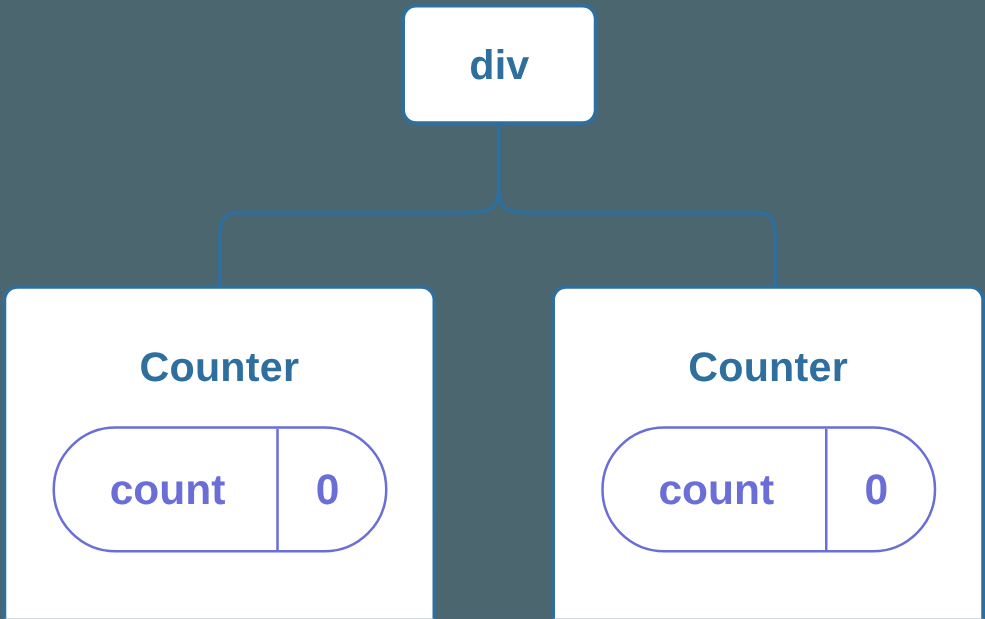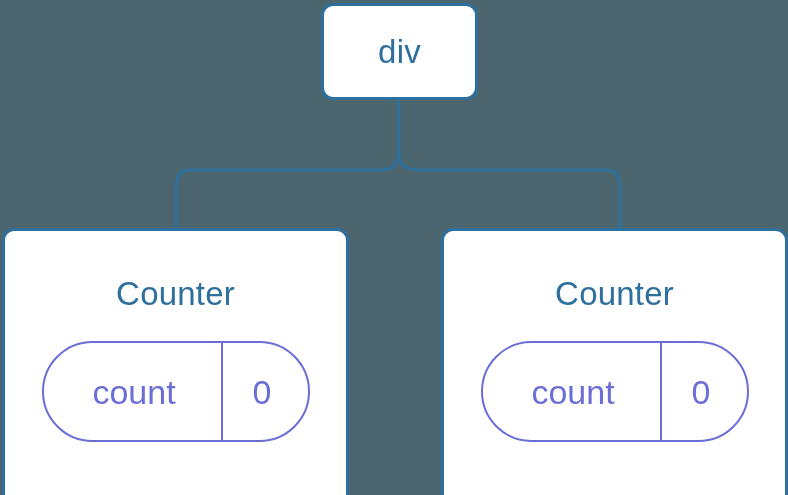--- a/index.html
+++ b/index.html
@@ -34,20 +34,21 @@
   
   .node {
     position: absolute;
     box-sizing: border-box;
     background: #ffffff;
     border: 3px solid #2e6f9e;
     border-radius: 12px;
     display: flex;
     flex-direction: column;
     align-items: center;
+    font-weight: bold;
   }
 
   
   #root-node {
     left: 321px;
     top: 3px;
     width: 157px;
     height: 97px;
     justify-content: center;
   }

